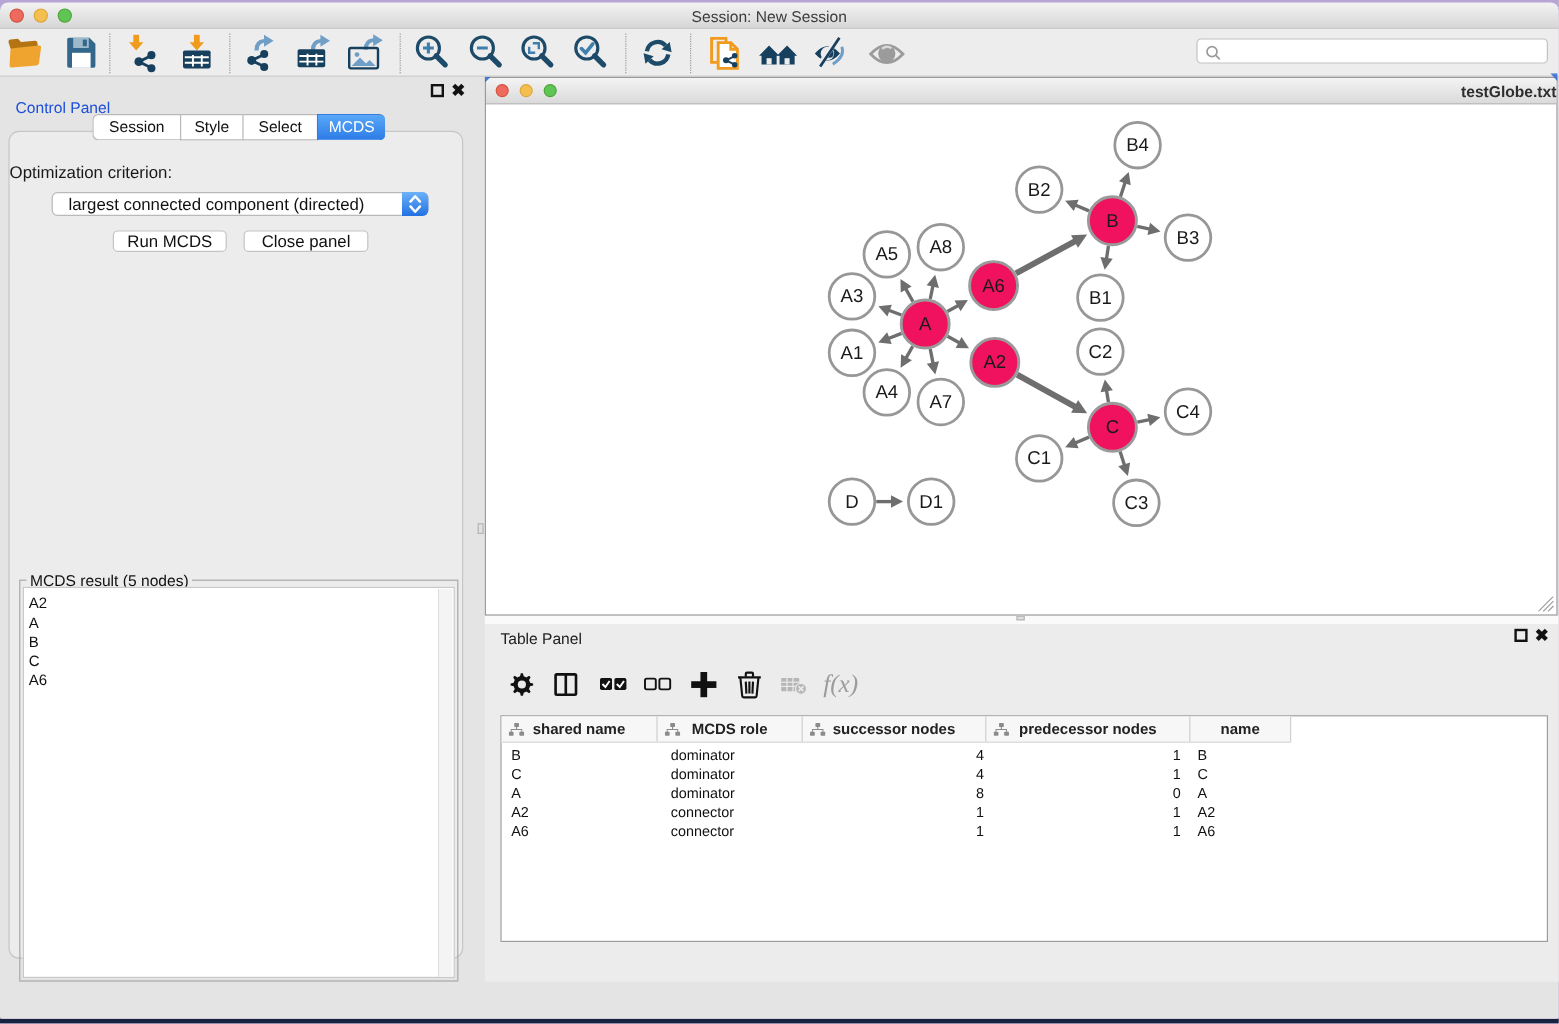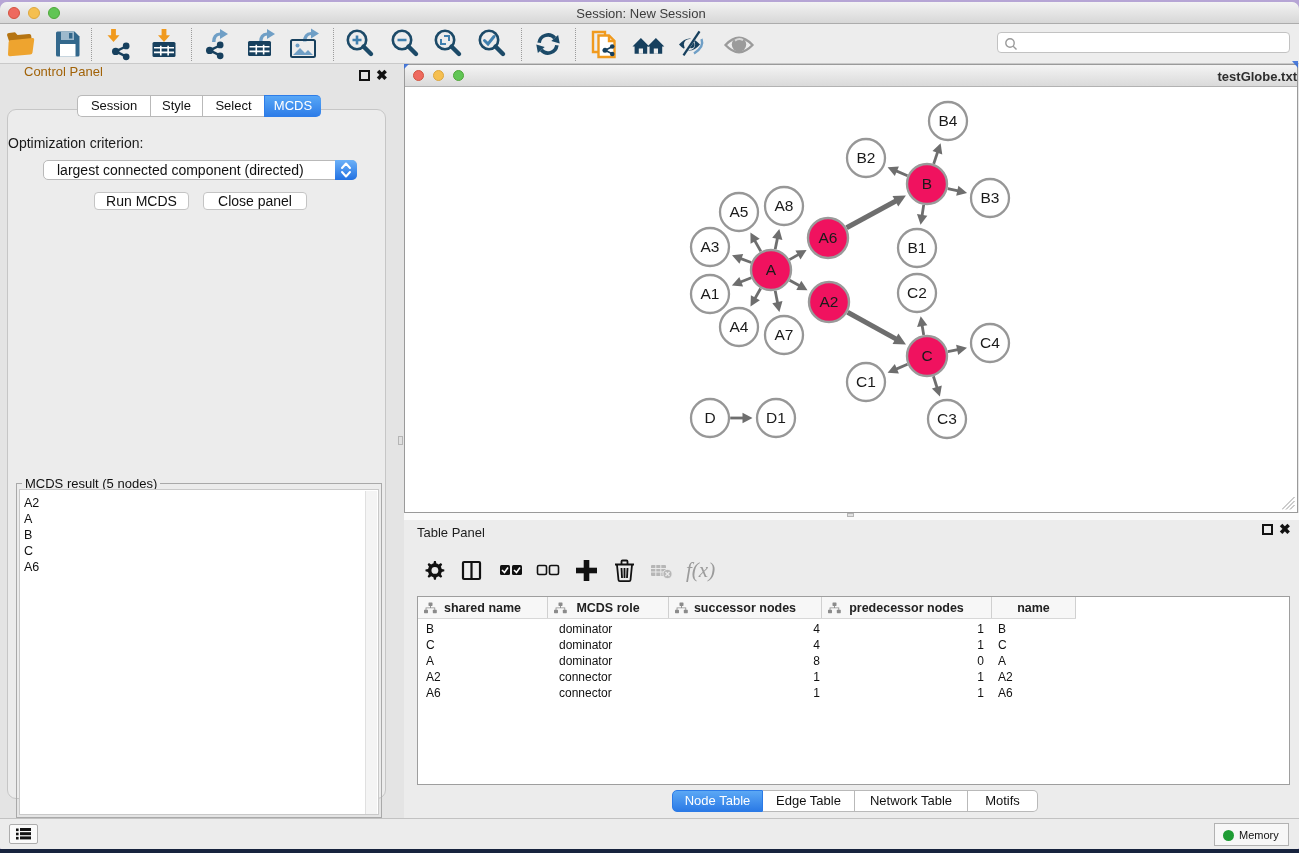--- a/index.html
+++ b/index.html
@@ -13,21 +13,21 @@
 #tl-r { left:8px;  background:#ee6a5f; border:1px solid #d3533f; }
 #tl-y { left:28px; background:#f5bf50; border:1px solid #dda73d; }
 #tl-g { left:48px; background:#61c555; border:1px solid #4fa73a; }
 #toolbar { position:absolute; left:0; top:22px; width:1299px; height:40px; background:#ededed; border-bottom:1px solid #c9c9c9; }
 .tsep { position:absolute; top:4px; height:33px; width:0; border-left:1px dotted #9b9b9b; }
 .ticon { position:absolute; top:3px; }
 #search { position:absolute; left:997px; top:8px; width:293px; height:21px; background:#ffffff; border:1px solid #c2c2c2; border-radius:4px; }
 #search svg { position:absolute; left:6px; top:4px; }
 
 #leftpanel { position:absolute; left:0; top:62px; width:404px; height:754px; background:#e4e4e4; }
-#cp-title { position:absolute; left:13px; top:0; font-size:13px; color:#a16207;margin-left:11px; }
+#cp-title { position:absolute; left:13px; top:18px; font-size:13px; color:#1d4ed8; }
 .hdr-float { position:absolute; top:6px; width:11px; height:11px; border:2px solid #111; }
 .hdr-x { position:absolute; top:3px; font-size:14px; font-weight:bold; color:#111; }
 #cp-tabs { position:absolute; left:77px; top:31px; height:22px; display:flex; z-index:3; }
 .seg { height:22px; background:#fff; border:1px solid #b9b9b9; border-right:none; font-size:13px; color:#111; text-align:center; line-height:20px; }
 .seg.first { border-radius:5px 0 0 5px; }
 .seg.sel { background:linear-gradient(#58a7f6,#2e7de8); color:#fff; border-color:#2e7de8; border-radius:0 5px 5px 0; }
 #cp-box { position:absolute; left:7px; top:45px; width:379px; height:690px; background:#ececec; border:1px solid #c6c6c6; border-radius:9px; }
 #opt-label { position:absolute; left:0; width:100%; top:25px; text-align:left; font-size:14px; color:#1a1a1a; }
 #dropdown { position:absolute; left:35px; top:50px; width:314px; height:20px; background:#fff; border:1px solid #b9b9b9; border-radius:5px; font-size:14px; color:#111; line-height:18px; padding-left:13px; }
 #dd-btn { position:absolute; right:-1px; top:-1px; width:22px; height:20px; background:linear-gradient(#6cb1f8,#2271e2); border-radius:0 5px 5px 0; }
@@ -505,39 +505,17 @@
             <span style="left:580px">A2</span>
           </div>
         <div class="trow" style="top:88px">
             <span style="left:8px">A6</span>
             <span style="left:141px">connector</span>
             <span style="left:388px;width:14px;text-align:right">1</span>
             <span style="left:552px;width:14px;text-align:right">1</span>
             <span style="left:580px">A6</span>
           </div>
       </div>
-      <div id="tp-tabs">
-        <div class="btab sel" style="width:91px">Node Table</div>
-        <div class="btab" style="width:92px">Edge Table</div>
-        <div class="btab" style="width:113px">Network Table</div>
-        <div class="btab last" style="width:70px">Motifs</div>
-      </div>
     </div>
-  </div>
-  <div id="statusbar">
-    <div id="sb-list"><svg width="27" height="18" viewBox="0 0 27 18">
-          <g fill="#111">
-            <rect x="6" y="3.5" width="2.6" height="2.6"></rect>
-            <rect x="10" y="3" width="11" height="3"></rect>
-            <rect x="6" y="7.7" width="2.6" height="2.6"></rect>
-            <rect x="10" y="7.2" width="11" height="3"></rect>
-            <rect x="6" y="11.9" width="2.6" height="2.6"></rect>
-            <rect x="10" y="11.4" width="11" height="3"></rect>
-          </g>
-        </svg></div>
-    <div id="sb-mem">
-        <div class="dot"></div>
-        <div class="txt">Memory</div>
-      </div>
   </div>
   <div class="divgrip-v"></div>
   <div class="divgrip-h"></div>
 </div>
 
 </body></html>

